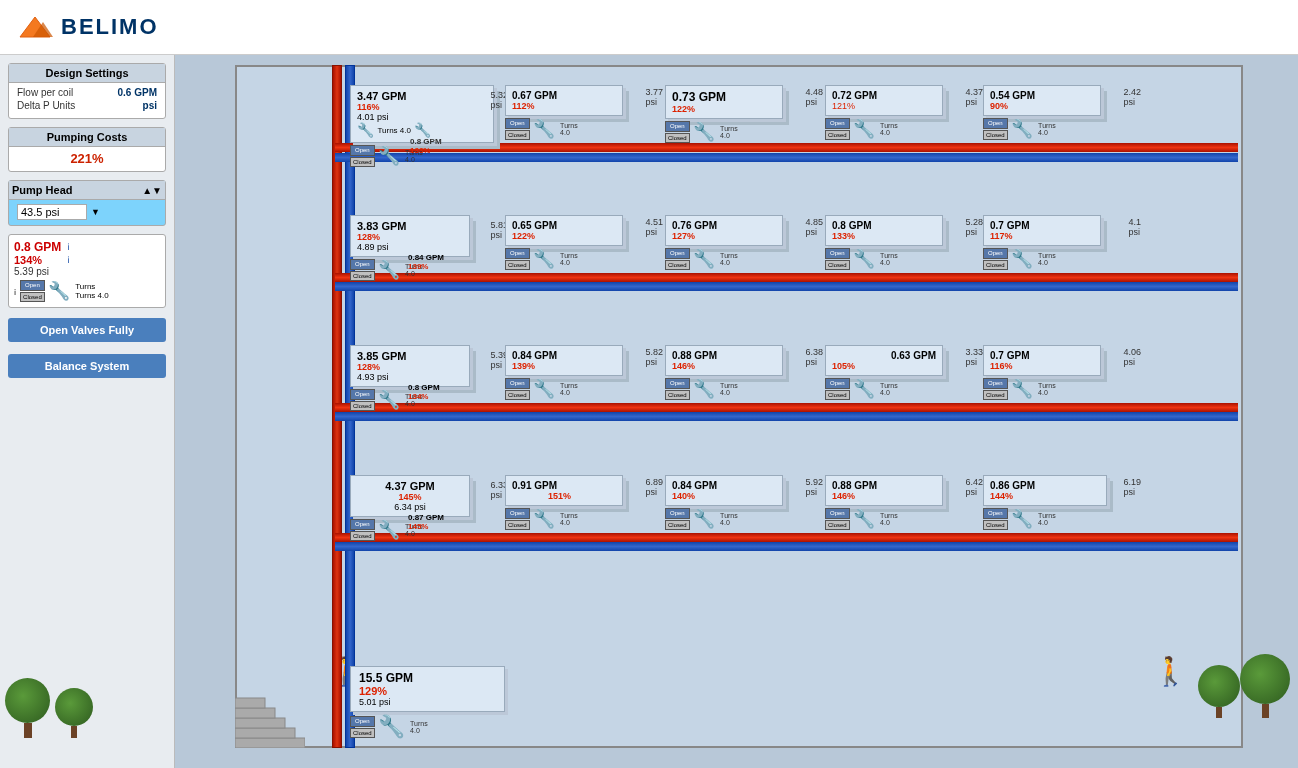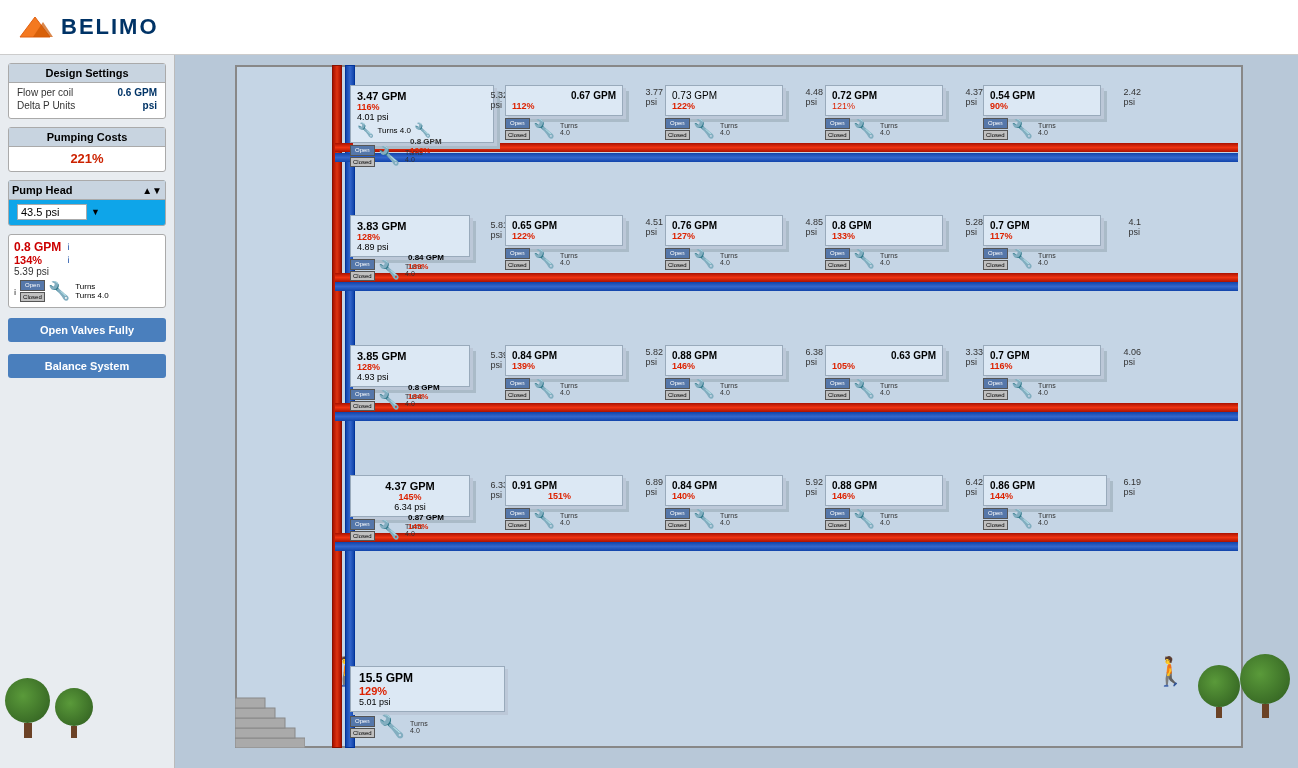--- a/index.html
+++ b/index.html
@@ -81,21 +81,21 @@
       display: flex;
       justify-content: space-between;
       align-items: center;
       font-size: 10px;
       margin: 2px 0;
     }
     .panel-row label { color: #333; }
     .panel-row span { font-weight: bold; color: #003366; }
 
     .pump-head-box {
-      background: #0ea5e9;
+      background: #7dd3fc;
       border: 1px solid #aaa;
       border-radius: 3px;
       padding: 5px 8px;
     }
     .pump-head-title {
       display: flex;
       justify-content: space-between;
       align-items: center;
       font-weight: bold;
       font-size: 11px;
@@ -334,37 +334,37 @@
     </div>
 
     <div style="margin-left:60px; margin-top:-30px;">
       <div style="font-size:8px; color:#333; font-weight:bold;">0.8 GPM</div>
       <div style="font-size:8px; color:#dd2200; font-weight:bold;">133%</div>
     </div>
   </div>
 
   <div style="position:absolute; top:30px; left:330px; width:130px;">
     <div style="background:#dce8f4; border:1px solid #99aabb; padding:4px 6px; width:118px; font-size:9px; box-shadow:3px 3px 0 #bcc8d8, 6px 6px 0 #aabbc8;">
-      <div style="font-weight:bold; font-size:10px;text-align:right;">0.67 GPM</div>
+      <div style="font-weight:bold; font-size:10px;">0.67 GPM</div>
       <div style="color:#dd2200; font-weight:bold;">112%</div>
     </div>
     <div style="position:absolute; right:-28px; top:2px; font-size:9px; color:#333;">3.77<br>psi</div>
     <div style="display:flex; gap:4px; margin-top:2px; align-items:center;">
       <div class="oc-pair">
         <button class="oc-sm active">Open</button>
         <button class="oc-sm">Closed</button>
       </div>
       <span style="font-size:18px;">🔧</span>
       <div class="turns-sm">Turns<br>4.0</div>
     </div>
   </div>
 
   <div style="position:absolute; top:30px; left:490px; width:130px;">
     <div style="background:#dce8f4; border:1px solid #99aabb; padding:4px 6px; width:118px; font-size:9px; box-shadow:3px 3px 0 #bcc8d8, 6px 6px 0 #aabbc8;">
-      <div style="font-weight:normal; font-size:10px;">0.73 GPM</div>
+      <div style="font-weight:bold; font-size:12px;">0.73 GPM</div>
       <div style="color:#dd2200; font-weight:bold;">122%</div>
     </div>
     <div style="position:absolute; right:-28px; top:2px; font-size:9px; color:#333;">4.48<br>psi</div>
     <div style="display:flex; gap:4px; margin-top:2px; align-items:center;">
       <div class="oc-pair">
         <button class="oc-sm active">Open</button>
         <button class="oc-sm">Closed</button>
       </div>
       <span style="font-size:18px;">🔧</span>
       <div class="turns-sm">Turns<br>4.0</div>

